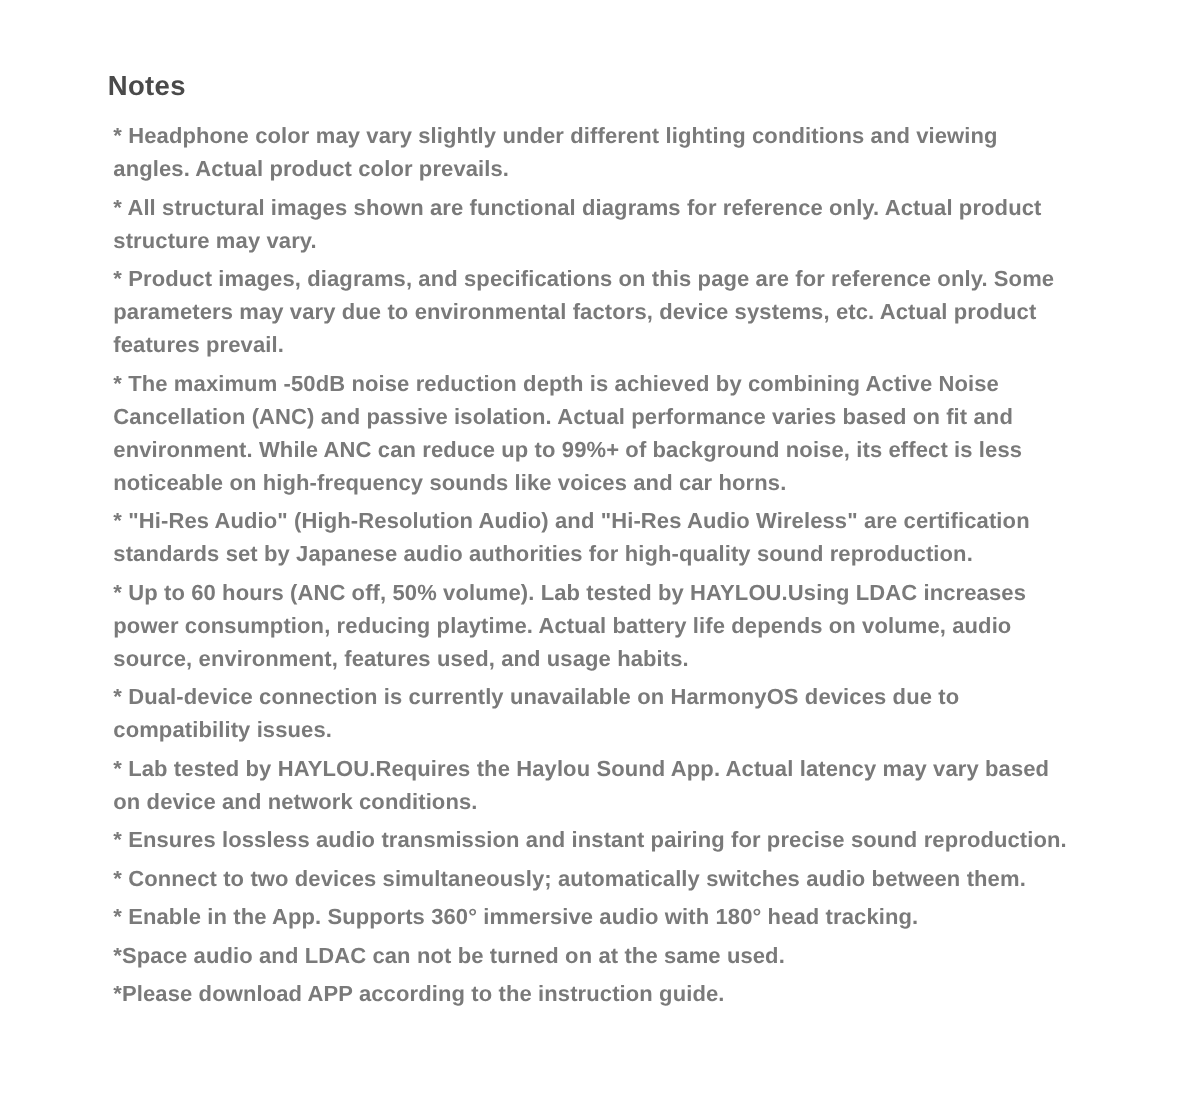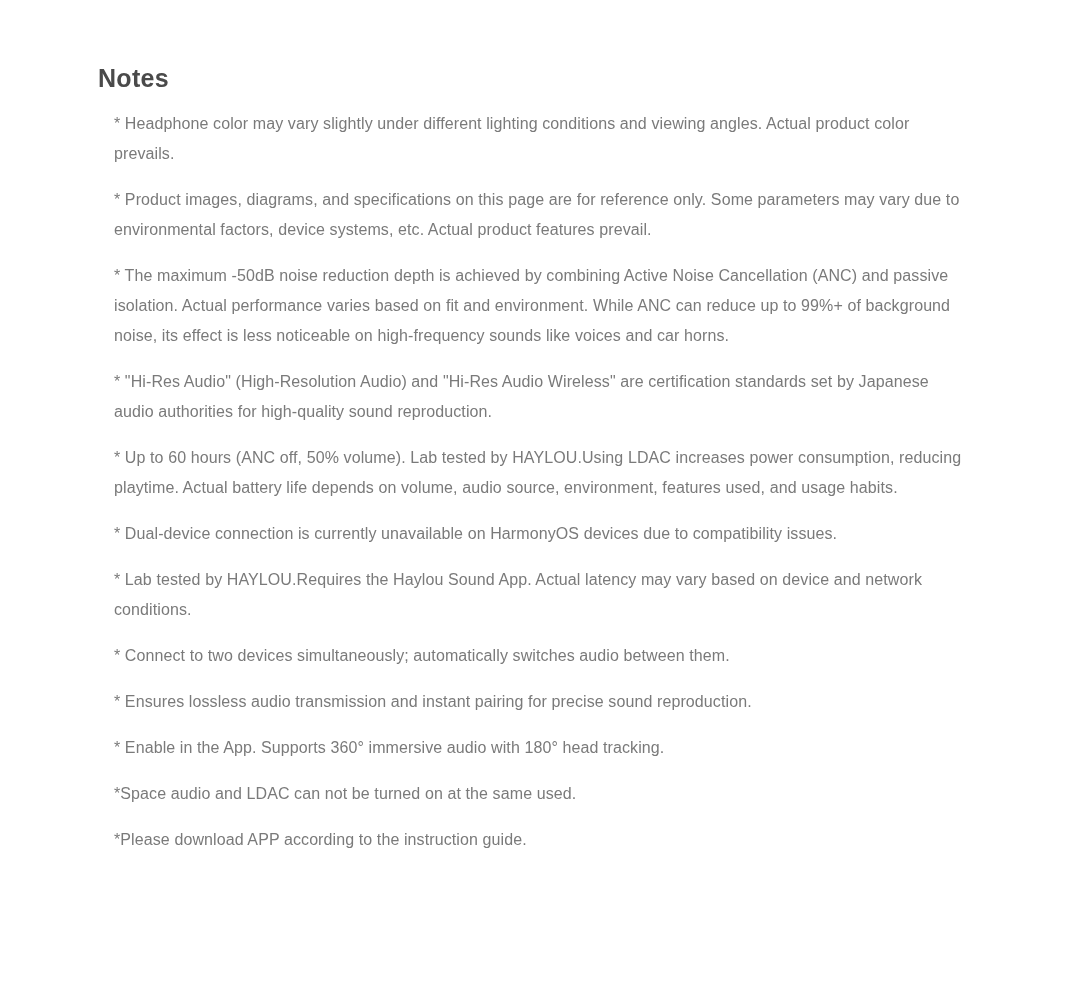--- a/index.html
+++ b/index.html
@@ -22,40 +22,41 @@
     margin: 0 0 16px 0;
     font-size: 25px;
     font-weight: 700;
     letter-spacing: 0.3px;
     color: #4a4a4a;
   }
   .notes-body {
     width: 886px;
   }
   .note-item {
-    margin: 16px;
-    font-size: 16px;
-    font-weight: 400;
+    margin: 5px;
+    font-size: 20px;
+    font-weight: 700;
     line-height: 30px;
     color: #7a7a7a;
     letter-spacing: 0.1px;
   }
 </style>
 </head>
 <body>
 
 <div class="notes-section">
   <h1 class="notes-title">Notes</h1>
   <div class="notes-body">
     <p class="note-item">* Headphone color may vary slightly under different lighting conditions and viewing angles. Actual product color prevails.</p>
+    <p class="note-item">* All structural images shown are functional diagrams for reference only. Actual product structure may vary.</p>
     <p class="note-item">* Product images, diagrams, and specifications on this page are for reference only. Some parameters may vary due to environmental factors, device systems, etc. Actual product features prevail.</p>
     <p class="note-item">* The maximum -50dB noise reduction depth is achieved by combining Active Noise Cancellation (ANC) and passive isolation. Actual performance varies based on fit and environment. While ANC can reduce up to 99%+ of background noise, its effect is less noticeable on high-frequency sounds like voices and car horns.</p>
     <p class="note-item">* "Hi-Res Audio" (High-Resolution Audio) and "Hi-Res Audio Wireless" are certification standards set by Japanese audio authorities for high-quality sound reproduction.</p>
     <p class="note-item">* Up to 60 hours (ANC off, 50% volume). Lab tested by HAYLOU.Using LDAC increases power consumption, reducing playtime. Actual battery life depends on volume, audio source, environment, features used, and usage habits.</p>
     <p class="note-item">* Dual-device connection is currently unavailable on HarmonyOS devices due to compatibility issues.</p>
     <p class="note-item">* Lab tested by HAYLOU.Requires the Haylou Sound App. Actual latency may vary based on device and network conditions.</p>
+    <p class="note-item">* Ensures lossless audio transmission and instant pairing for precise sound reproduction.</p>
     <p class="note-item">* Connect to two devices simultaneously; automatically switches audio between them.</p>
-    <p class="note-item">* Ensures lossless audio transmission and instant pairing for precise sound reproduction.</p>
     <p class="note-item">* Enable in the App. Supports 360° immersive audio with 180° head tracking.</p>
     <p class="note-item">*Space audio and LDAC can not be turned on at the same used.</p>
     <p class="note-item">*Please download APP according to the instruction guide.</p>
   </div>
 </div>
 
 </body></html>

